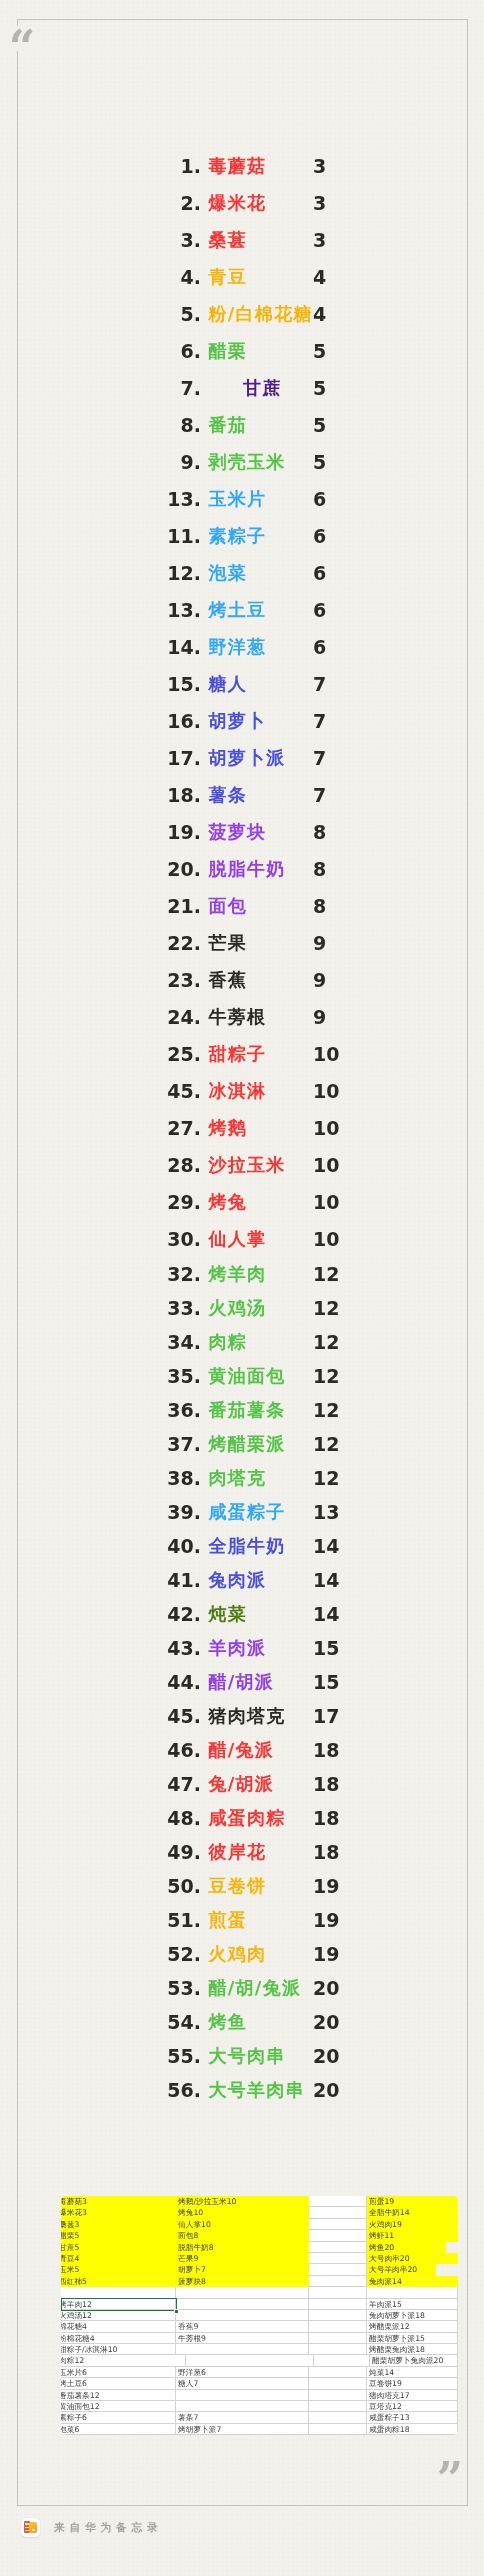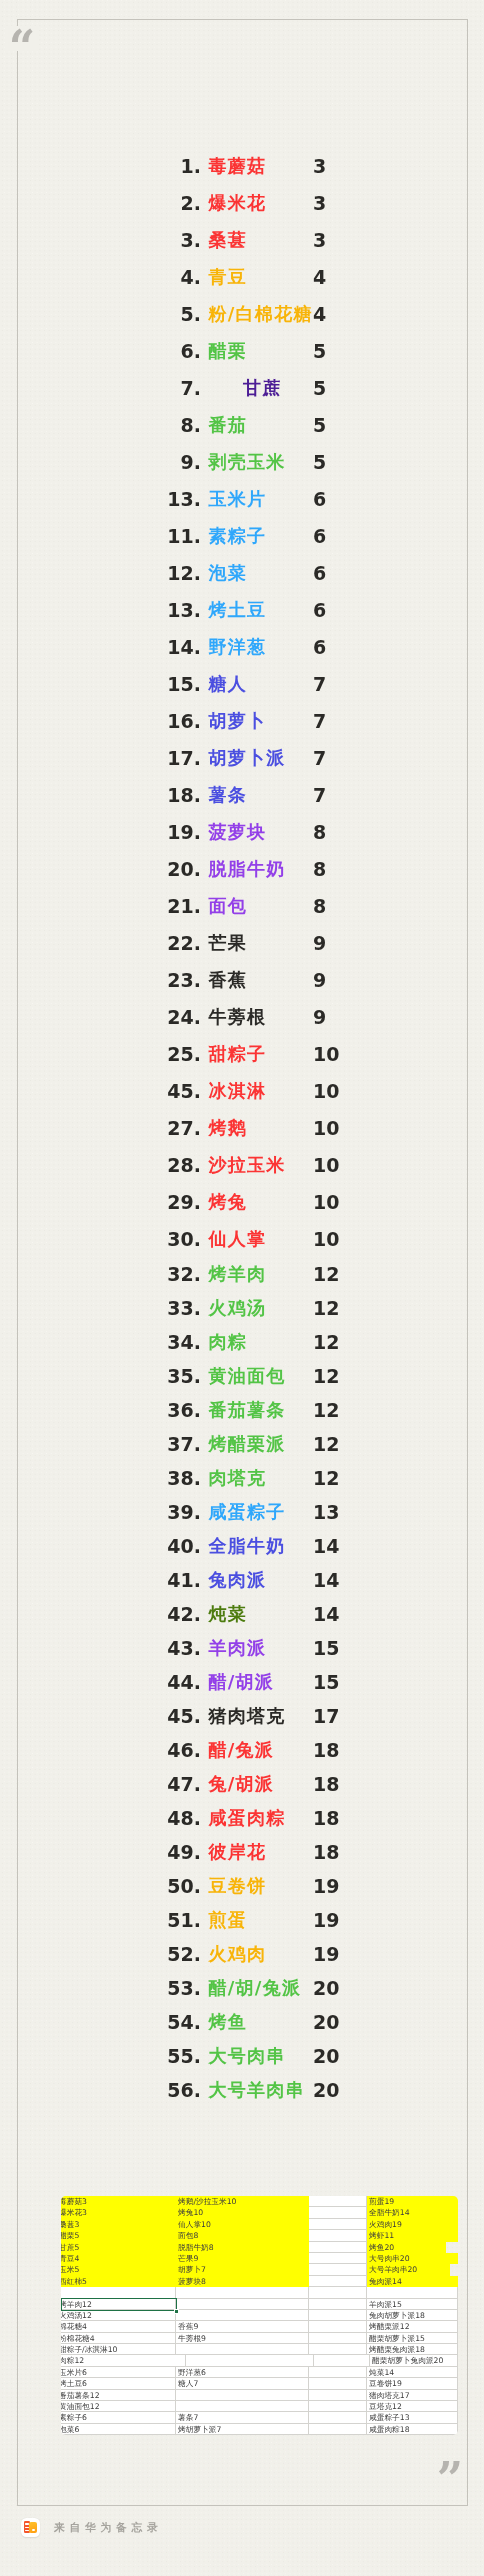--- a/index.html
+++ b/index.html
@@ -400,21 +400,21 @@
       <div class="srow">
         <div class="scell c0 yellow" style="width: 115px;">青豆4</div>
         <div class="scell c1 yellow" style="width: 133px;">芒果9</div>
         <div class="scell c2 white" style="width: 58px;"></div>
         <div class="scell c3 yellow" style="width: 91px;">大号肉串20</div>
       </div>
       <div class="srow">
         <div class="scell c0 yellow" style="width: 115px;">玉米5</div>
         <div class="scell c1 yellow" style="width: 133px;">胡萝卜7</div>
         <div class="scell c2 white" style="width: 58px;"></div>
-        <div class="scell c3 yellow" style="width: 83px;">大号羊肉串20</div>
+        <div class="scell c3 yellow" style="width: 69px;">大号羊肉串20</div>
       </div>
       <div class="srow">
         <div class="scell c0 yellow" style="width: 115px;">西红柿5</div>
         <div class="scell c1 yellow" style="width: 133px;">菠萝块8</div>
         <div class="scell c2 white" style="width: 58px;"></div>
         <div class="scell c3 yellow" style="width: 91px;">兔肉派14</div>
       </div>
       <div class="srow">
         <div class="scell c0 white" style="width: 115px;"></div>
         <div class="scell c1 white" style="width: 133px;"></div>

